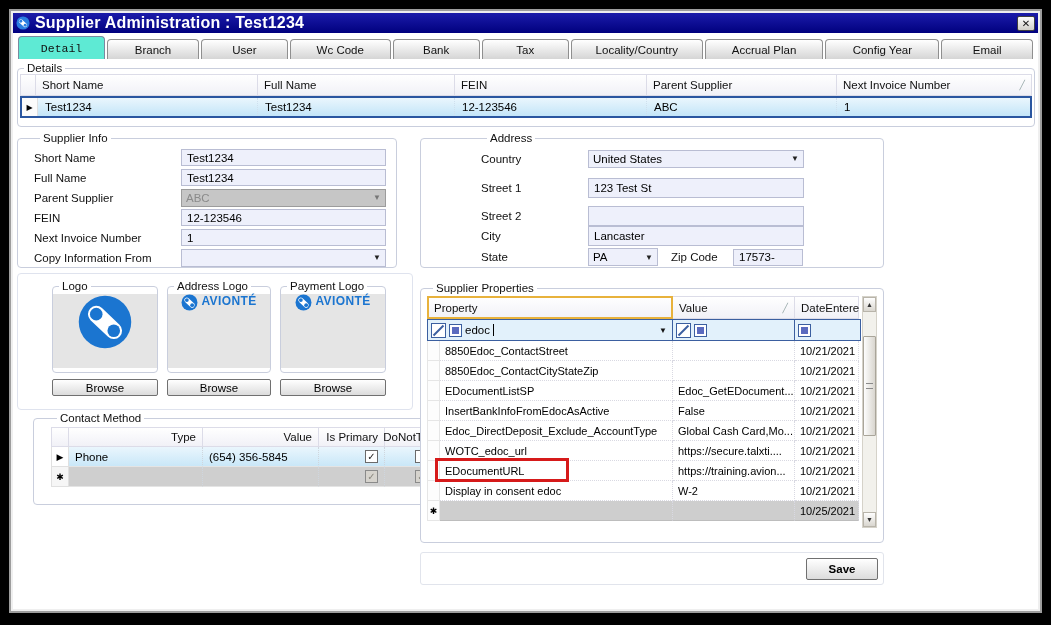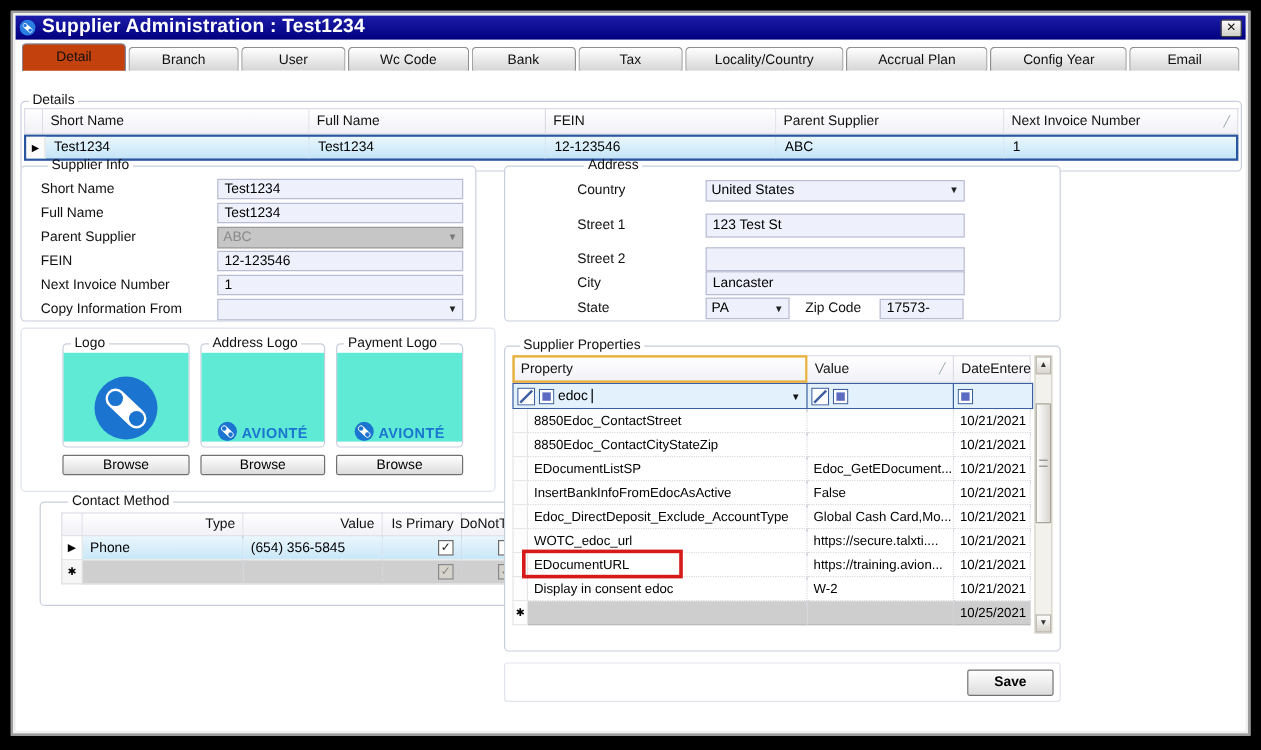--- a/index.html
+++ b/index.html
@@ -15,21 +15,21 @@
   .titlebar .ttl { color:#fff; font-size:16px; font-weight:bold; letter-spacing:.2px; }
   .close-btn { margin-left:auto; width:18px; height:15px; background:linear-gradient(#fdfdfd,#d2cfc9);
                border:1px solid #404040; border-radius:2px; display:flex; align-items:center; justify-content:center;
                font-size:10px; font-weight:bold; color:#111; cursor:pointer; }
 
   
   .tabstrip { position:absolute; left:7px; right:7px; top:25px; height:23px; display:flex; align-items:flex-end; gap:2px; }
   .tab { height:20px; background:linear-gradient(#ffffff,#d5d5d5); border:1px solid #8f8f8f; border-bottom:none;
          border-radius:4px 4px 0 0; display:flex; align-items:center; justify-content:center;
          font-size:11.5px; color:#111; cursor:pointer; }
-  .tab.active { height:23px; background:#c2410c; border-color:#7a8aa0; position:relative; z-index:2; }
+  .tab.active { height:23px; background:#5eead4; border-color:#7a8aa0; position:relative; z-index:2;font-family:Liberation Mono, monospace; }
 
   
   fieldset { position:absolute; border:1px solid #c9cedd; border-radius:4px; background:#fff; }
   legend { font-size:11.5px; color:#101010; margin-left:6px; padding:0 3px; }
 
   
   .ghead { display:flex; }
   .gh-cell { background:linear-gradient(#ffffff,#f1f1f7); border:1px solid #dcdce8; border-left:none;
              font-size:11.5px; color:#101010; display:flex; align-items:center; padding:0 6px; height:22px; }
   .gh-cell:first-child { border-left:1px solid #dcdce8; }
@@ -49,21 +49,21 @@
          display:flex; align-items:center; padding:0 4px; }
   .sel .arr { margin-left:auto; font-size:8px; color:#222; }
   .sel.disabled { background:#c6c6c6; color:#8a8a8a; border-color:#9c9c9c; }
   .sel.disabled .arr { color:#777; }
 
   
   .btn { background:linear-gradient(#ffffff,#dcdcdc); border:1px solid #707070; border-radius:2px;
          font-size:11.5px; color:#000; display:flex; align-items:center; justify-content:center; cursor:pointer; }
 
   
-  .logo-box { background:#5eead4; display:flex; align-items:flex-end; justify-content:center; }
+  .logo-box { background:#e5e5e5; display:flex; align-items:flex-start; justify-content:center; }
   .wordmark { font-weight:bold; font-size:12px; letter-spacing:.4px; }
 
   
   .crow { display:flex; height:20px; }
   .crow .ind { width:18px; border:1px solid #e0e0e0; border-top:none; background:#f6f6f6;
                display:flex; align-items:center; justify-content:center; font-size:9px; color:#000; }
   .ccell { display:flex; align-items:center; font-size:11.5px; padding:0 6px; border-right:1px dotted #cfd6de; border-bottom:1px solid #e4e4e4; }
   .crow.sel-row .ccell { background:linear-gradient(#eaf6fd,#c9e7f8); }
   .crow.new-row .ccell { background:#cfcfcf; }
   .cbx { width:13px; height:13px; background:#fff; border:1px solid #6a6a6a; display:flex; align-items:center;
@@ -143,21 +143,21 @@
         <span>Accrual Plan</span>
       </div>
     <div class="tab" style="flex:1.25">
         <span>Config Year</span>
       </div>
     <div class="tab" style="flex:1">
         <span>Email</span>
       </div>
   </div>
 
-  <fieldset style="left:6px;top:67px;width:1018px;height:65px;">
+  <fieldset style="left:6px;top:51px;width:1018px;height:65px;">
     <legend>Details</legend>
     <div class="ghead" style="margin:0 2px;">
       <div class="gh-cell" style="width:16px;padding:0;"></div>
       <div class="gh-cell" style="width:222px;">
           <span>Short Name</span>
         </div>
       <div class="gh-cell" style="width:197px;">
           <span>Full Name</span>
         </div>
       <div class="gh-cell" style="width:192px;">

